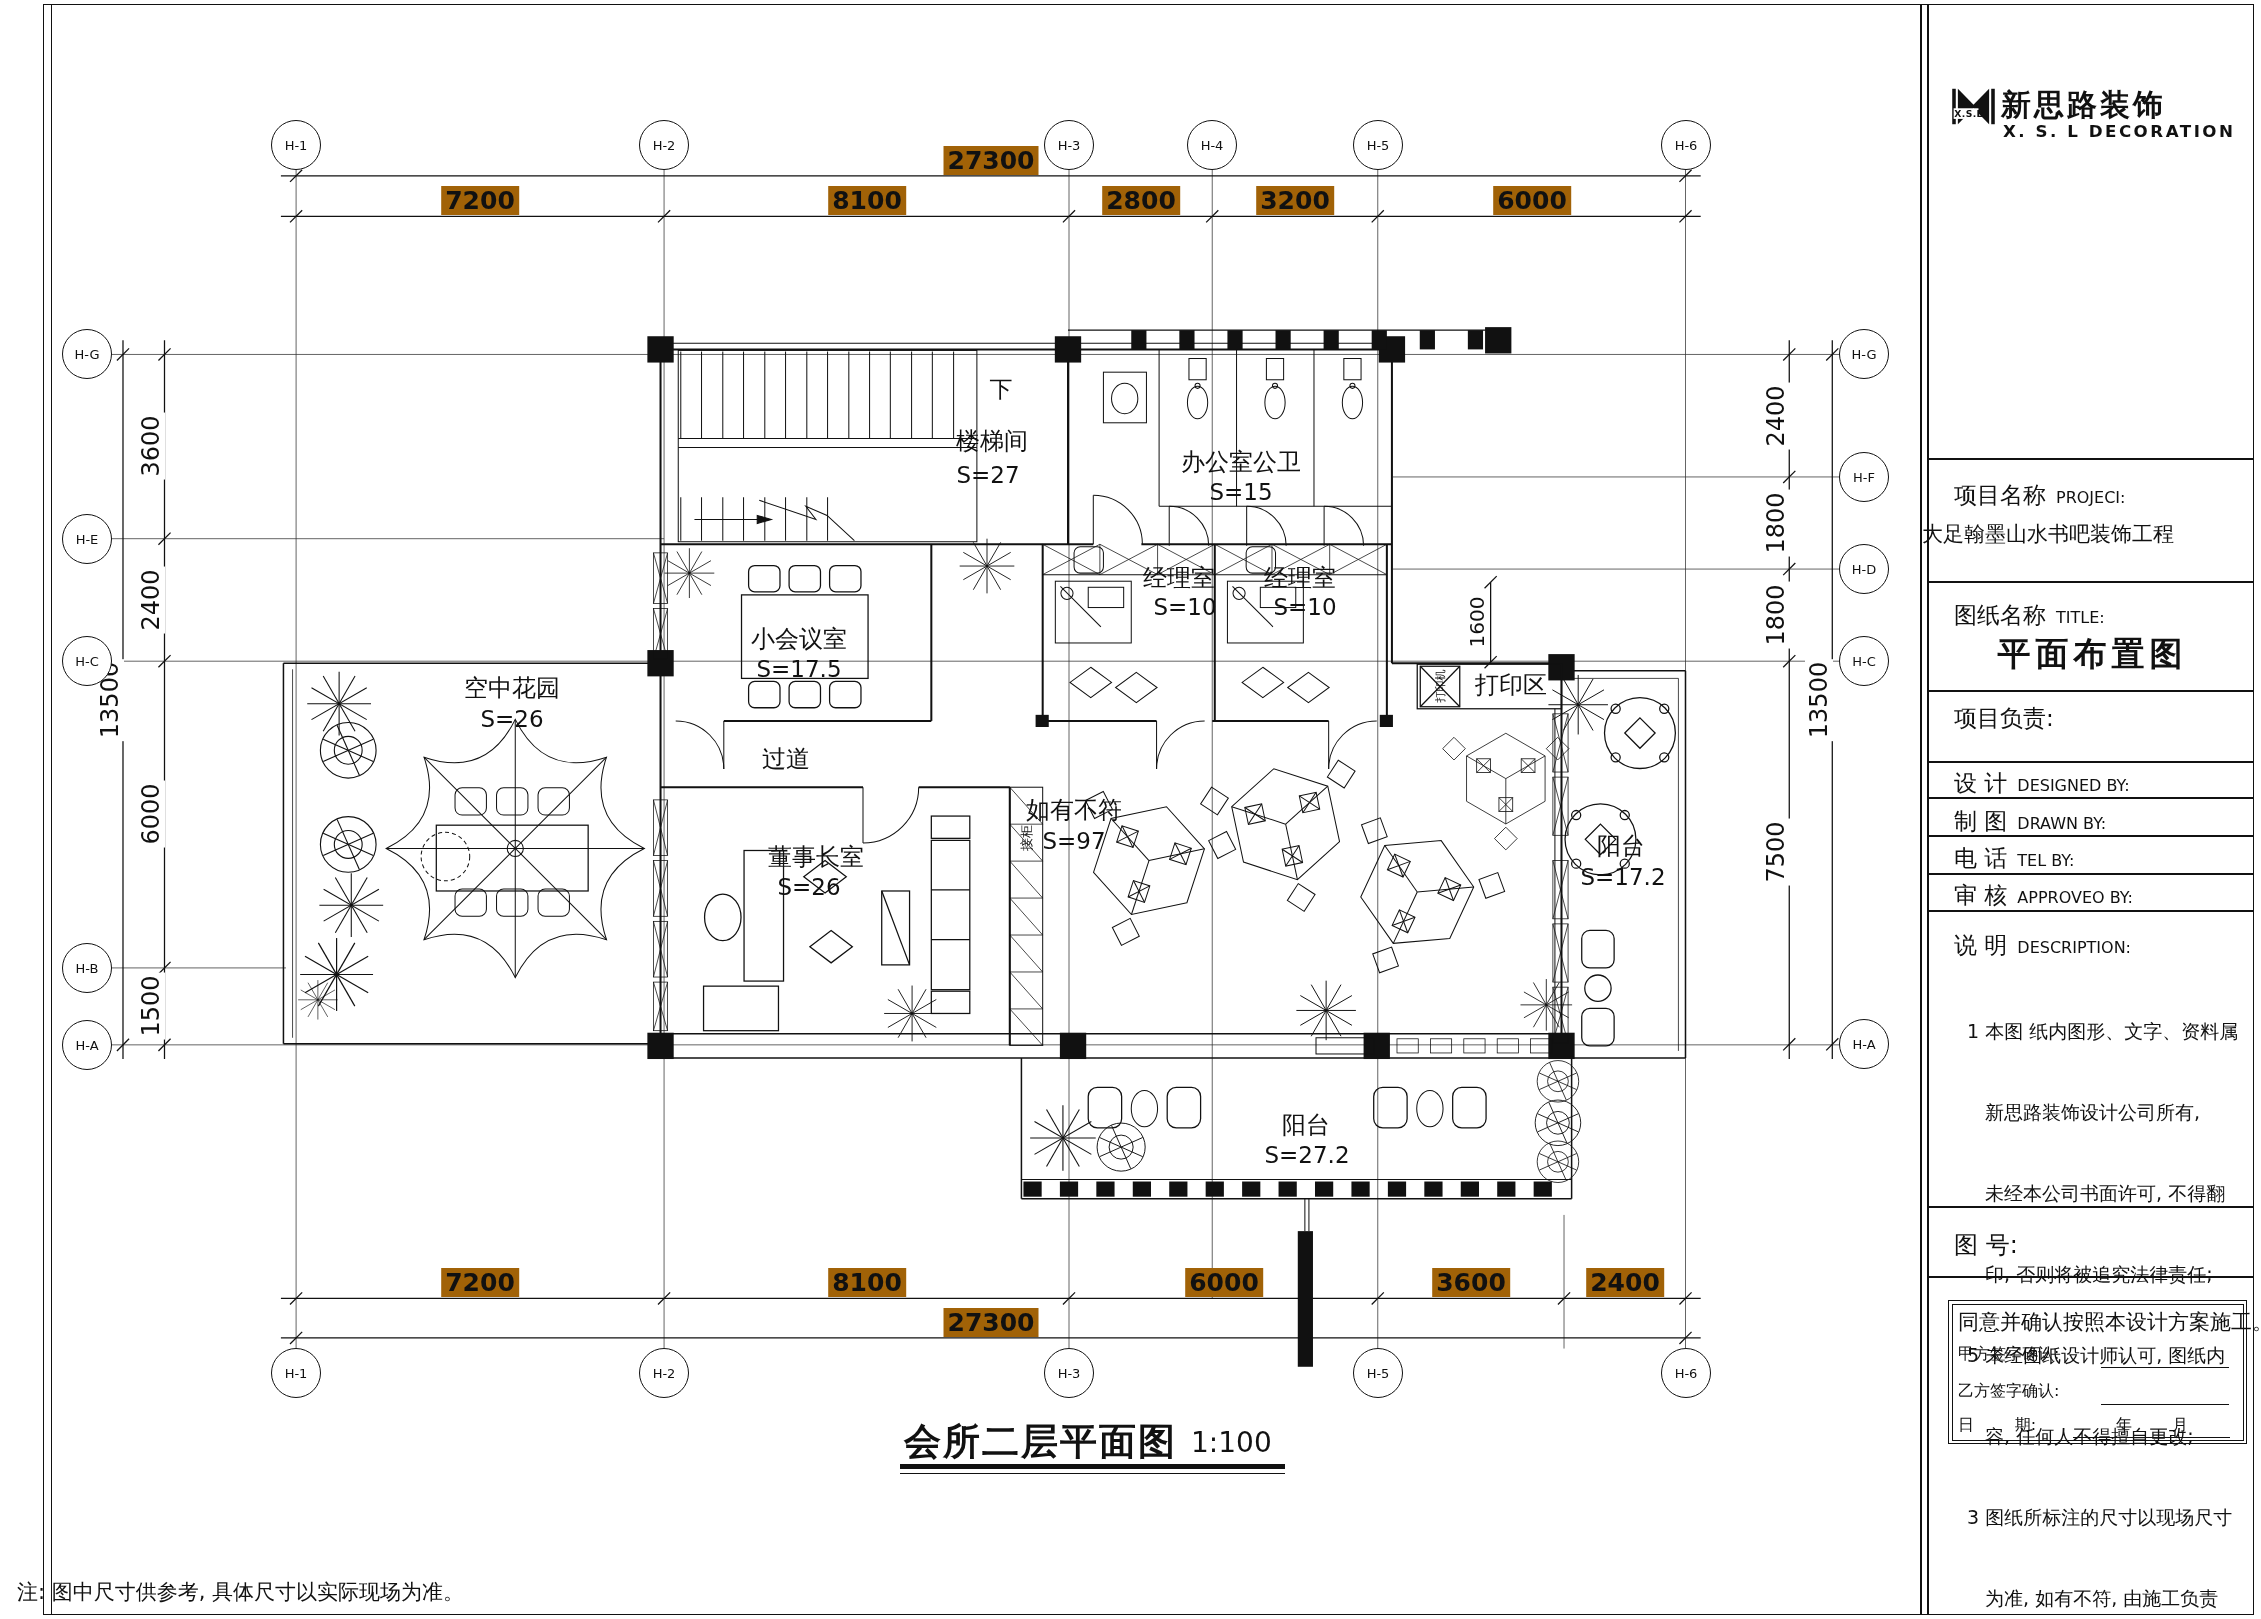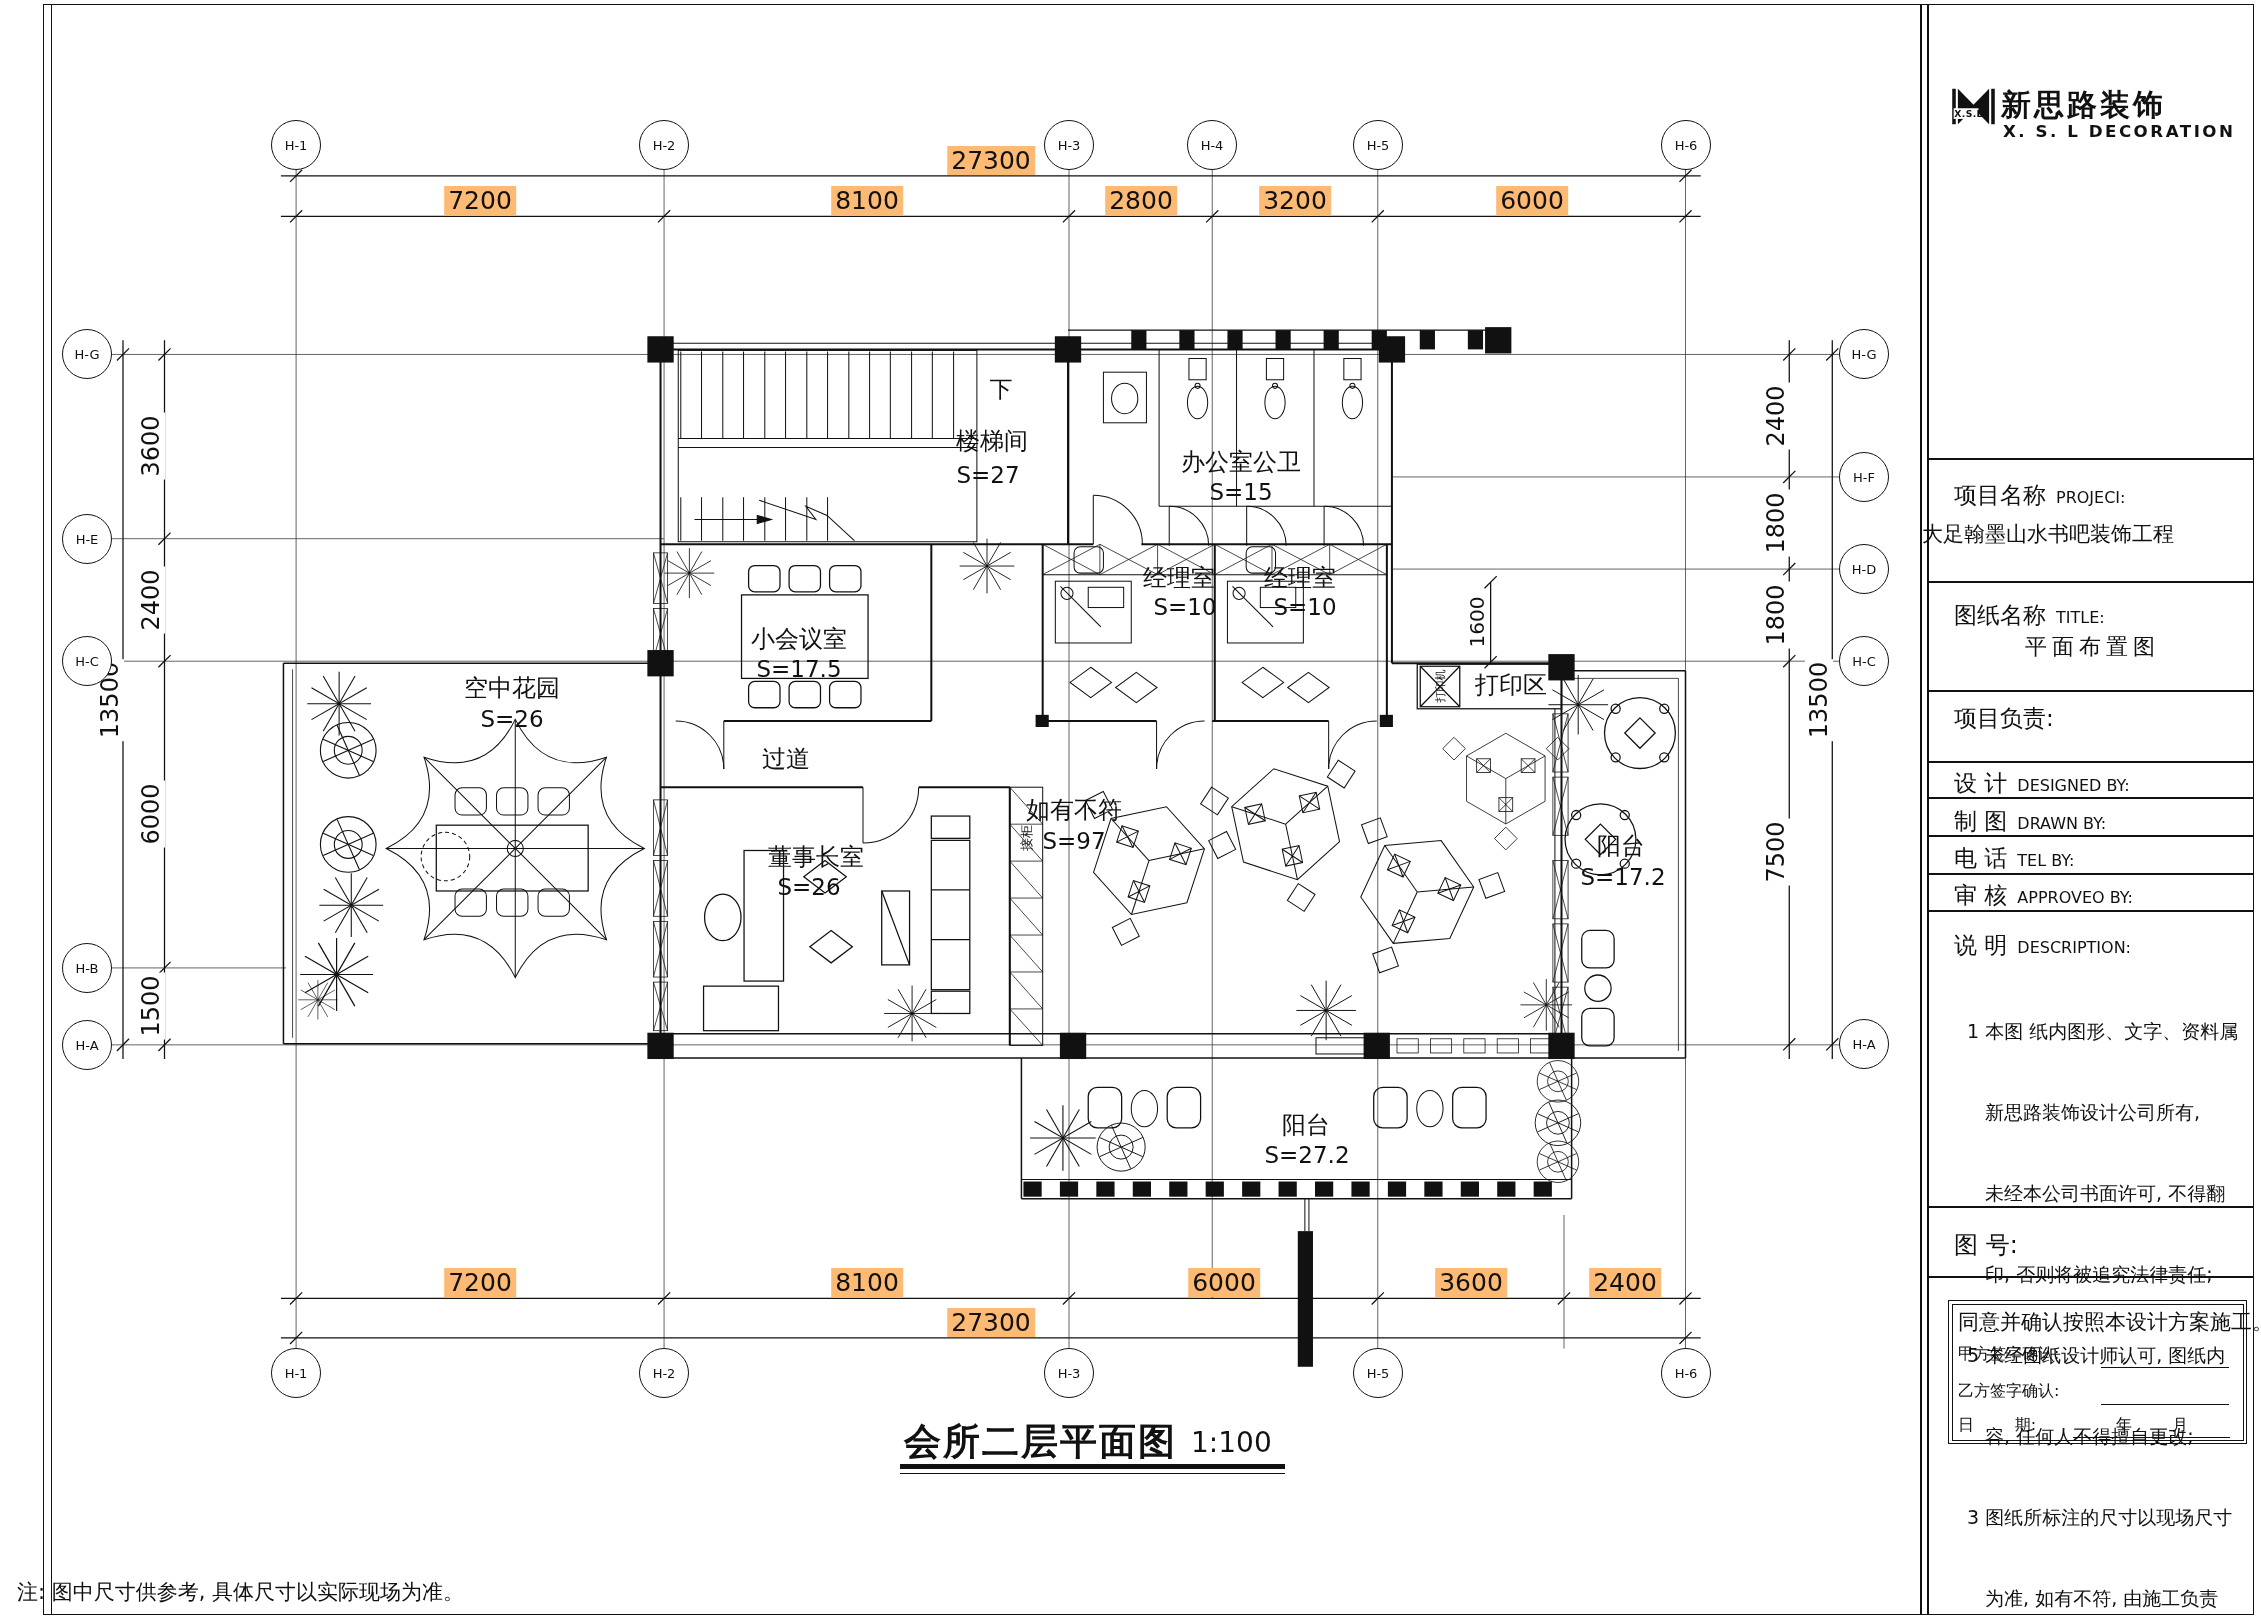--- a/index.html
+++ b/index.html
@@ -3,38 +3,38 @@
 <meta charset="utf-8">
 <style>
   html,body{margin:0;padding:0;background:#e8e8e8;}
   #sheet{position:relative;width:2261px;height:1620px;background:#fff;
          font-family:"DejaVu Sans","Liberation Sans",sans-serif;color:#111;overflow:hidden;}
   svg{position:absolute;left:0;top:0;}
   .axc{position:absolute;width:48px;height:48px;border:1.5px solid #111;border-radius:50%;
        background:#fff;display:flex;align-items:center;justify-content:center;
        font-size:13px;transform:translate(-50%,-50%);z-index:5;}
   .dim{position:absolute;font-size:25px;transform:translate(-50%,-100%);white-space:nowrap;
-       background:#fdba74;padding:0 4px;z-index:4;}
+       background:#a16207;padding:0 4px;z-index:4;font-weight:bold;}
   .dimv{position:absolute;font-size:24px;transform:translate(-50%,-50%) rotate(-90deg);
         white-space:nowrap;background:#fff;padding:0 3px;z-index:4;}
   .rname{position:absolute;font-size:24px;transform:translate(-50%,-50%);white-space:nowrap;z-index:4;}
   .rarea{position:absolute;font-size:23px;transform:translate(-50%,-50%);white-space:nowrap;z-index:4;}
   .ann{position:absolute;transform:translate(-50%,-50%);white-space:nowrap;z-index:4;}
   .annv{position:absolute;transform:translate(-50%,-50%) rotate(-90deg);white-space:nowrap;z-index:4;}
   
   #border{position:absolute;left:43px;top:4px;width:2209px;height:1609px;border:1.5px solid #111;}
   #border2{position:absolute;left:51px;top:4px;width:1px;height:1610px;background:#111;}
   
   .tbv{position:absolute;top:4px;width:1.5px;height:1610px;background:#111;}
   .tbh{position:absolute;left:1927px;width:327px;height:1.5px;background:#111;z-index:3;}
   .tbl{position:absolute;font-size:23px;white-space:nowrap;z-index:4;text-align:center;}
   .tbl .en{font-size:16px;margin-left:10px;}
   .tb-notes{position:absolute;left:1967px;top:964px;font-size:19px;line-height:27px;white-space:pre;z-index:4;}
   #sheetname{position:absolute;left:1927px;top:632px;width:331px;text-align:center;
-             font-size:22px;letter-spacing:5px;font-weight:400;z-index:4;}
+             font-size:33px;letter-spacing:5px;font-weight:700;z-index:4;}
   #signbox{position:absolute;left:1948px;top:1300px;width:297px;height:142px;border:1.5px solid #111;z-index:4;}
   #signbox .inner{position:absolute;left:2.5px;top:2.5px;right:2.5px;bottom:2.5px;border:1px solid #111;}
   #signbox .row{position:absolute;font-size:16px;white-space:pre;}
   .sigline{position:absolute;border-bottom:1px solid #111;height:0;}
   
   #logo-cn{position:absolute;left:2001px;top:85px;font-size:30px;font-weight:900;letter-spacing:3px;z-index:4;}
   #logo-en{position:absolute;left:2003px;top:121px;font-size:16.7px;font-weight:700;letter-spacing:2.5px;z-index:4;}
   
   #ftitle{position:absolute;left:904px;top:1417px;font-size:37px;font-weight:600;letter-spacing:2px;z-index:4;}
   #fscale{position:absolute;left:1191px;top:1426px;font-size:28px;z-index:4;text-align:center;}

